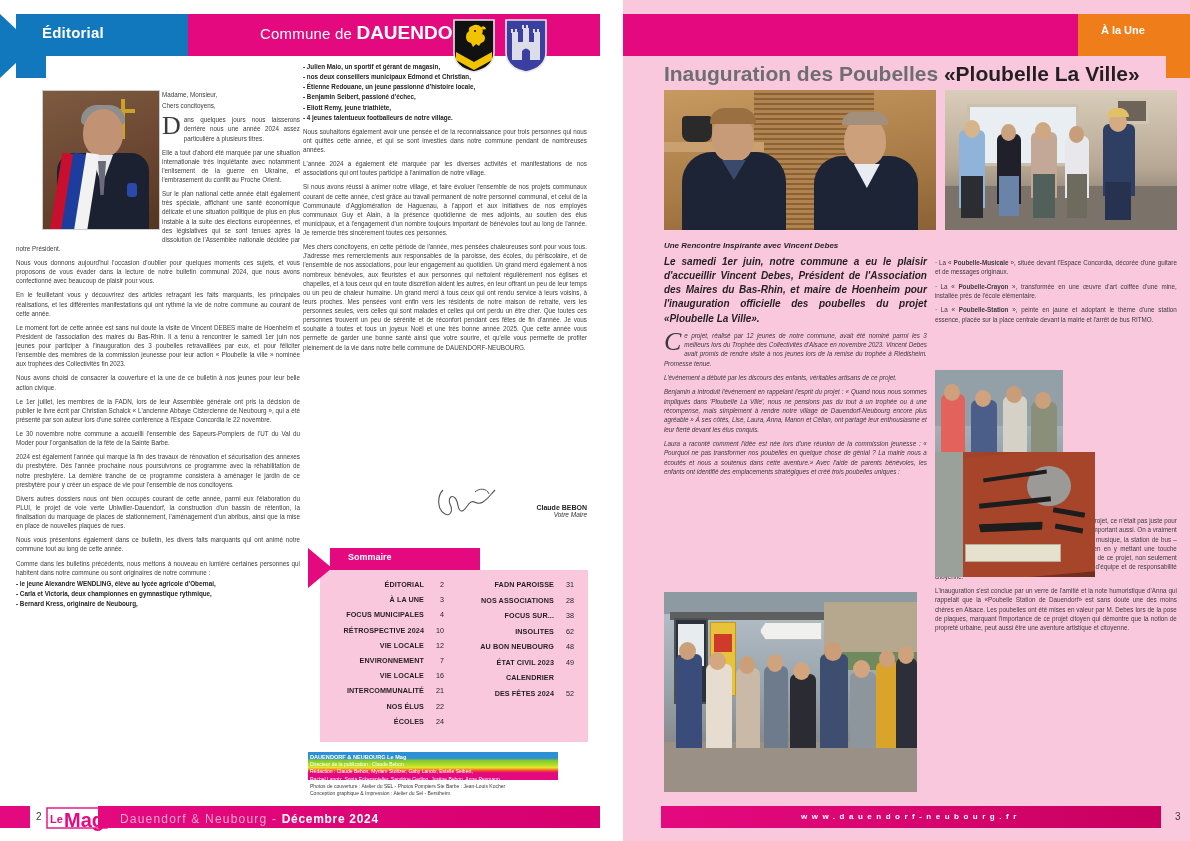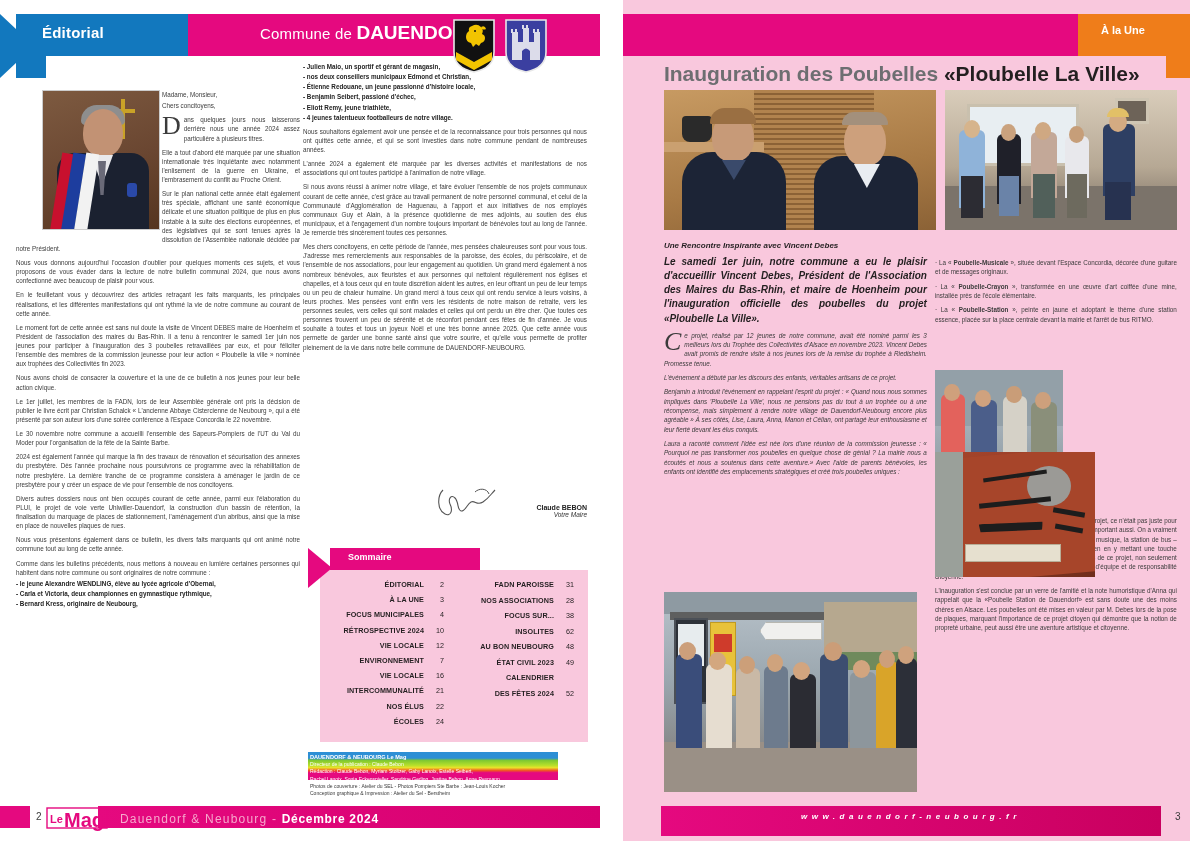--- a/index.html
+++ b/index.html
@@ -172,21 +172,21 @@
   .ph-bin { left:312px; top:452px; width:160px; height:125px; }
 
   .rc { position:absolute; font-size:6.3px; line-height:1.48; color:#3b3b3b; text-align:justify; }
   .rc p { margin-bottom:5px; }
   .rc1 { left:41px; top:240px; width:263px;font-style:italic; }
   .rc2 { left:312px; top:258px; width:242px; }
   .h-sub { font-size:8px; font-weight:bold; color:#231f20; margin-bottom:3px; }
   .lead { font-size:10px; font-weight:bold; color:#231f20; line-height:1.42; margin-bottom:5px; text-align:justify; }
 
   .rp-footer { position:absolute; left:0; top:806px; width:590px; height:22px; }
-  .rp-footer .bar { position:absolute; left:38px; top:0; width:500px; height:30px; background:linear-gradient(90deg,#e5097f,#c9005f);font-style:italic; }
+  .rp-footer .bar { position:absolute; left:38px; top:0; width:500px; height:22px; background:linear-gradient(90deg,#e5097f,#c9005f); }
   .rp-footer .url { position:absolute; left:0; top:0; width:500px; height:22px; line-height:22px; text-align:center; font-size:8px; font-weight:bold; color:#fff; letter-spacing:4.5px; }
   .rp-footer .pagenum { position:absolute; left:552px; top:5px; font-size:10px; color:#3b3b3b; }
   .rp-footer .magenta-stub { position:absolute; left:570px; top:0; width:20px; height:22px; background:#e5097f; }
 
   
   .grad-wood { background:linear-gradient(170deg,#c79a62,#a87a45 60%,#8b6236); }
   .grad-room { background:linear-gradient(180deg,#d9cdbb,#b6a894 55%,#6f645a); }
   .grad-street { background:linear-gradient(180deg,#b9c3cb,#9aa6ae 45%,#7b7570); }
   .grad-bin { background:linear-gradient(150deg,#a6452c,#8d3a24 60%,#6f2d1c); }
   .person { position:absolute; border-radius:6px 6px 0 0; }

